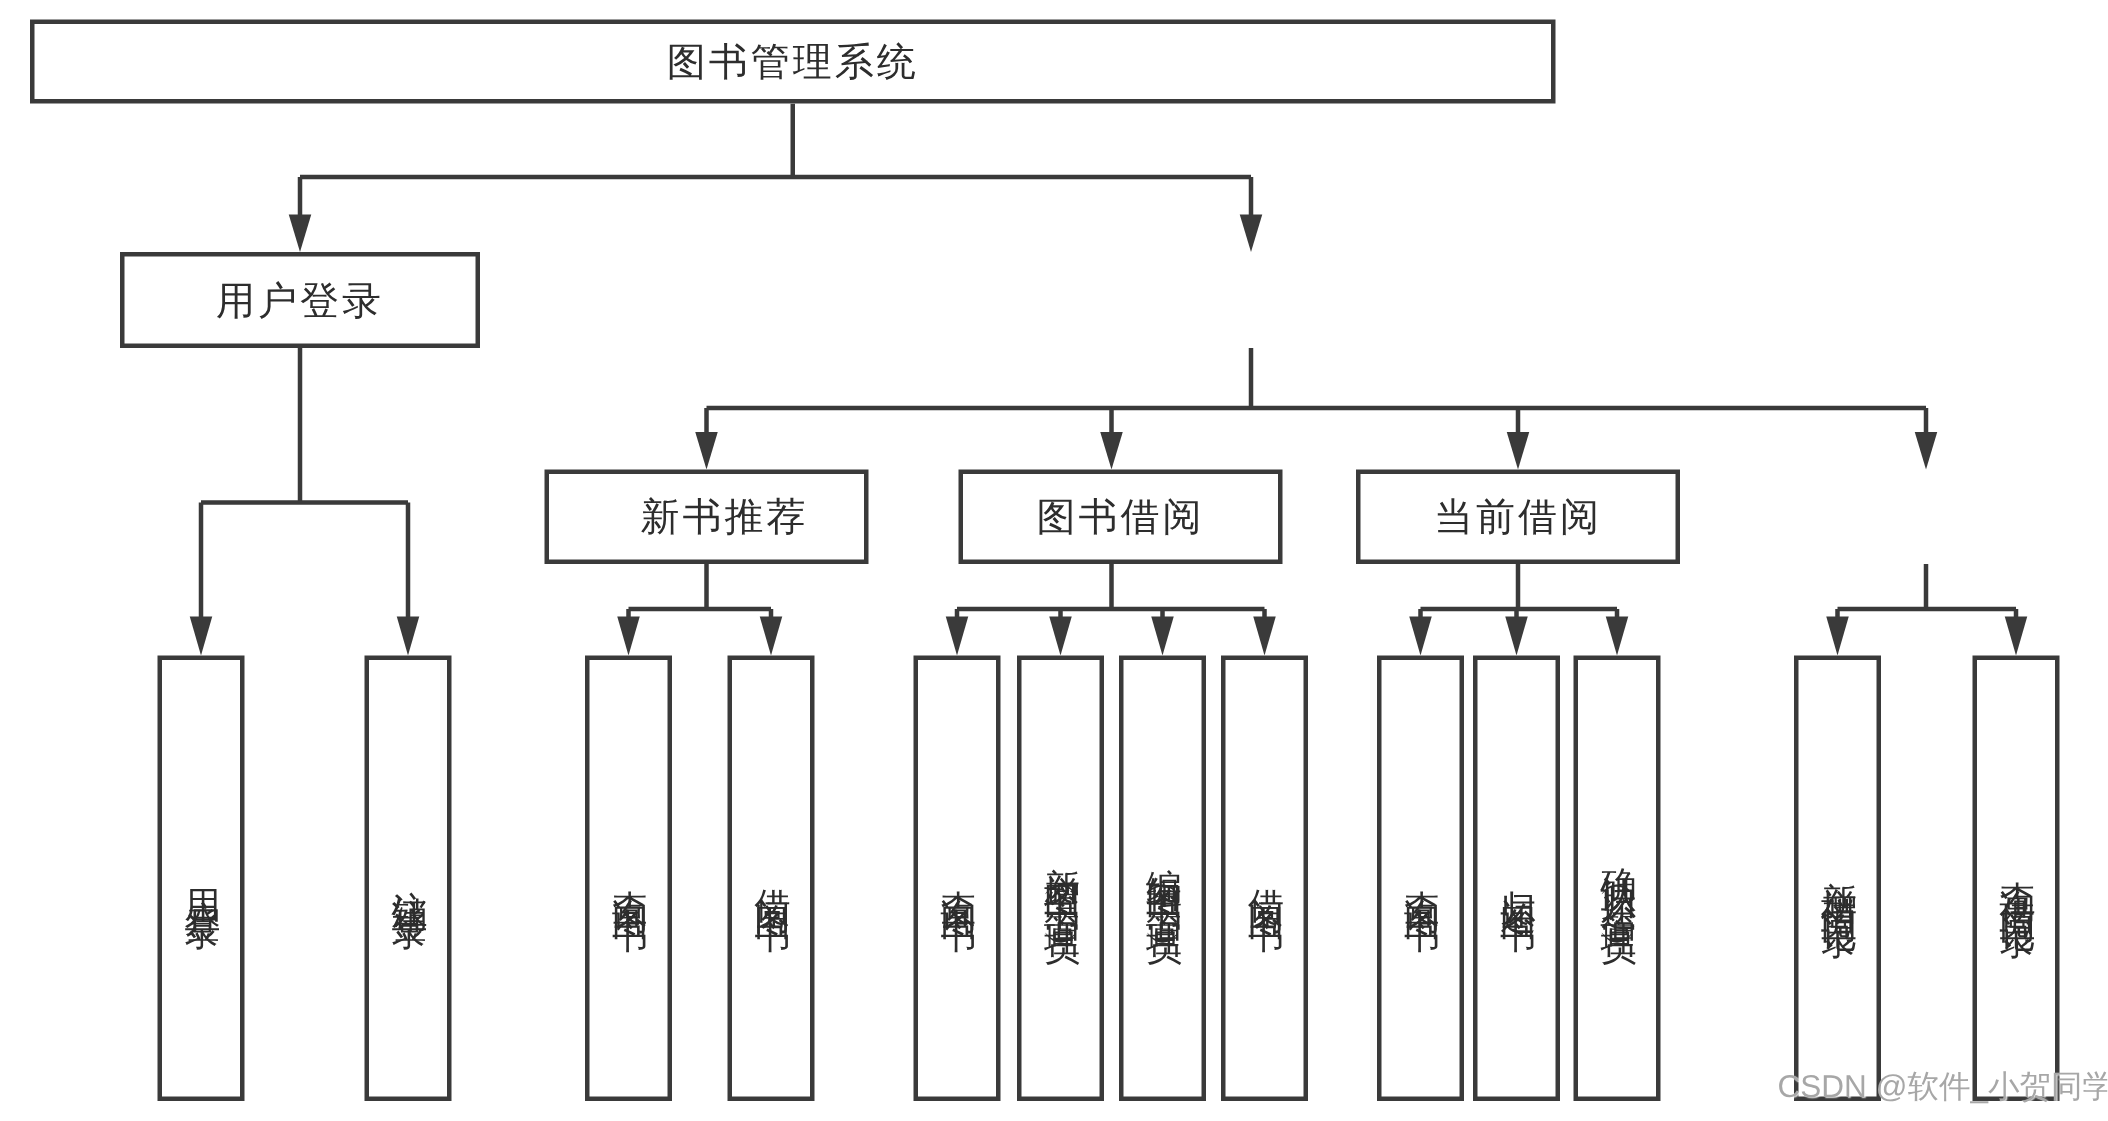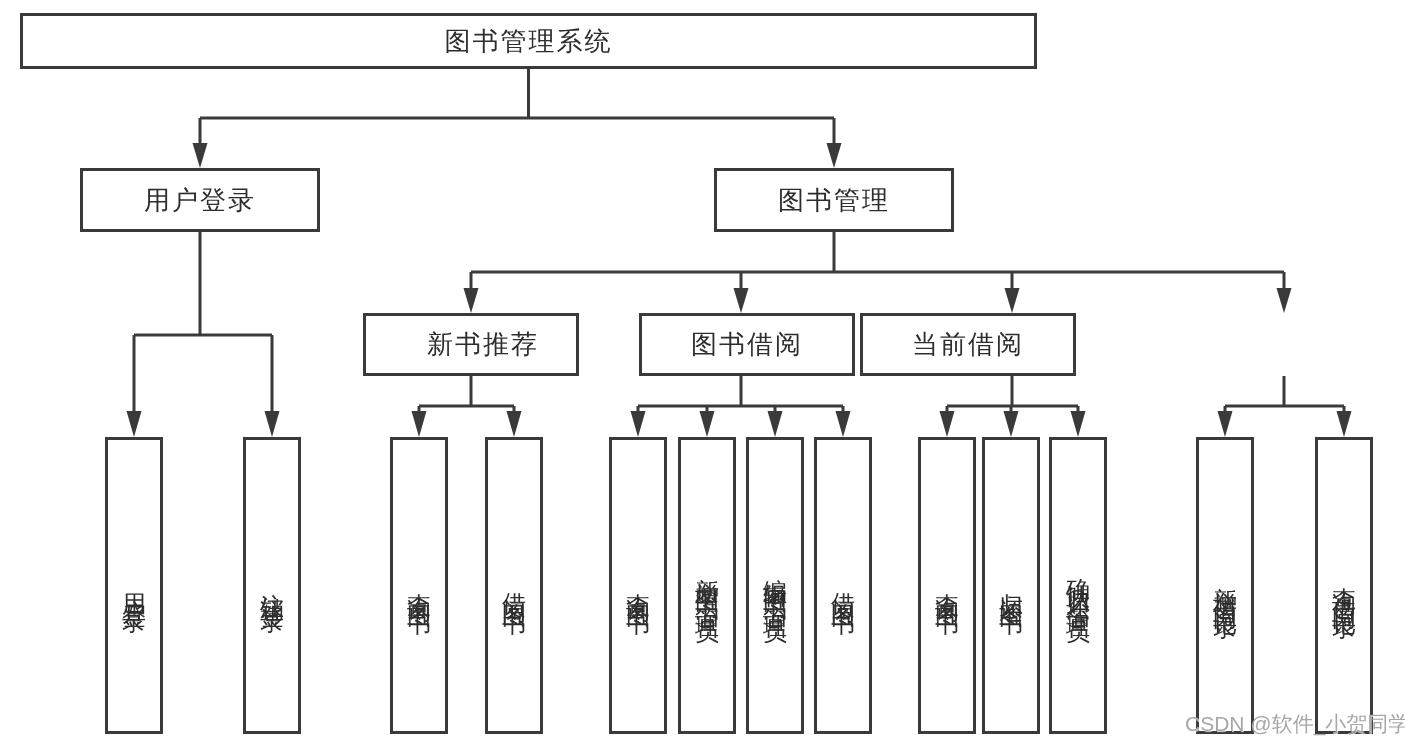--- a/index.html
+++ b/index.html
@@ -51,21 +51,21 @@
     white-space: nowrap;
   }
 
   .box-root   { left: 20px;  top: 13px;  width: 1017px; height: 56px; }
   .box-branch { width: 240px; height: 64px; top: 168px; }
   .b-user     { left: 80px; }
   .b-book     { left: 714px; }
   .box-group  { width: 216px; height: 63px; top: 313px; }
   .g-recommend { left: 363px; padding-left: 24px; }
   .g-borrow    { left: 639px; }
-  .g-current   { left: 860px; }
+  .g-current   { left: 904px; }
   .g-records   { left: 1176px; }
 
   .box-leaf {
     width: 58px;
     height: 297px;
     top: 437px;
   }
   .box-leaf .vlabel {
     writing-mode: vertical-rl;
     text-orientation: mixed;
@@ -148,23 +148,20 @@
     </g>
   </svg>
 
   <div class="node box-root">
     <span class="label">图书管理系统</span>
   </div>
 
   <div class="node box-branch b-user">
     <span class="label">用户登录</span>
   </div>
-  <div class="node box-branch b-book">
-    <span class="label">图书管理</span>
-  </div>
 
   <div class="node box-group g-recommend">
     <span class="label">新书推荐</span>
   </div>
   <div class="node box-group g-borrow">
     <span class="label">图书借阅</span>
   </div>
   <div class="node box-group g-current">
     <span class="label">当前借阅</span>
   </div>

